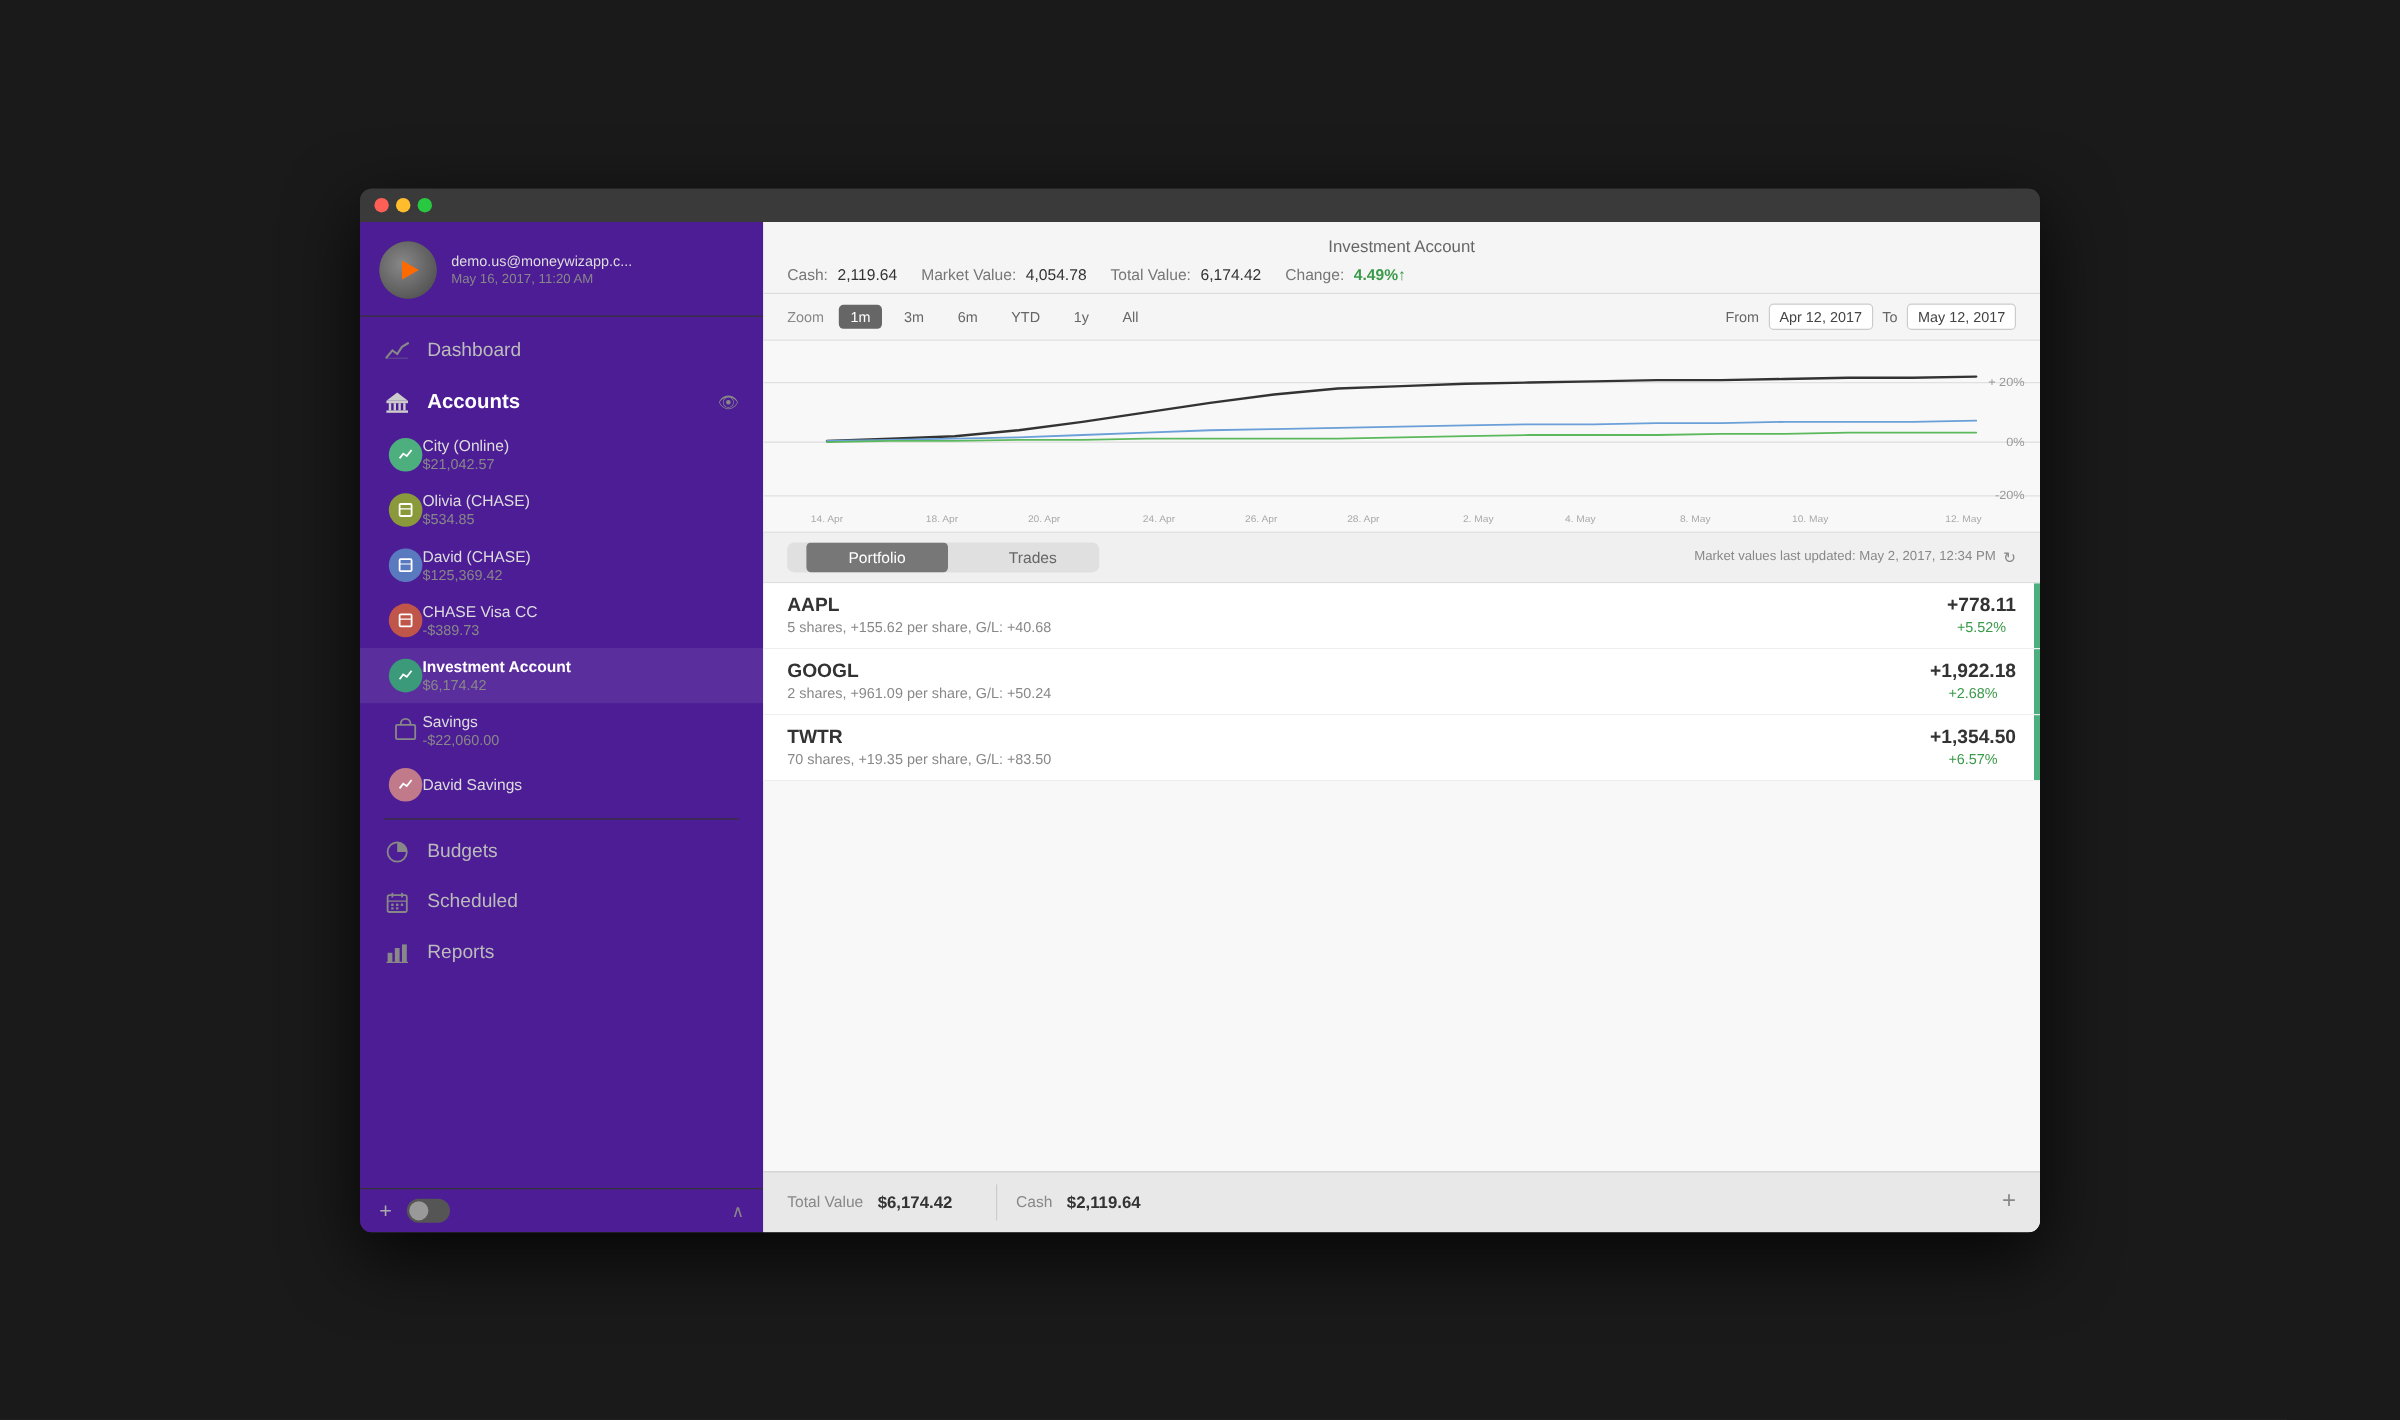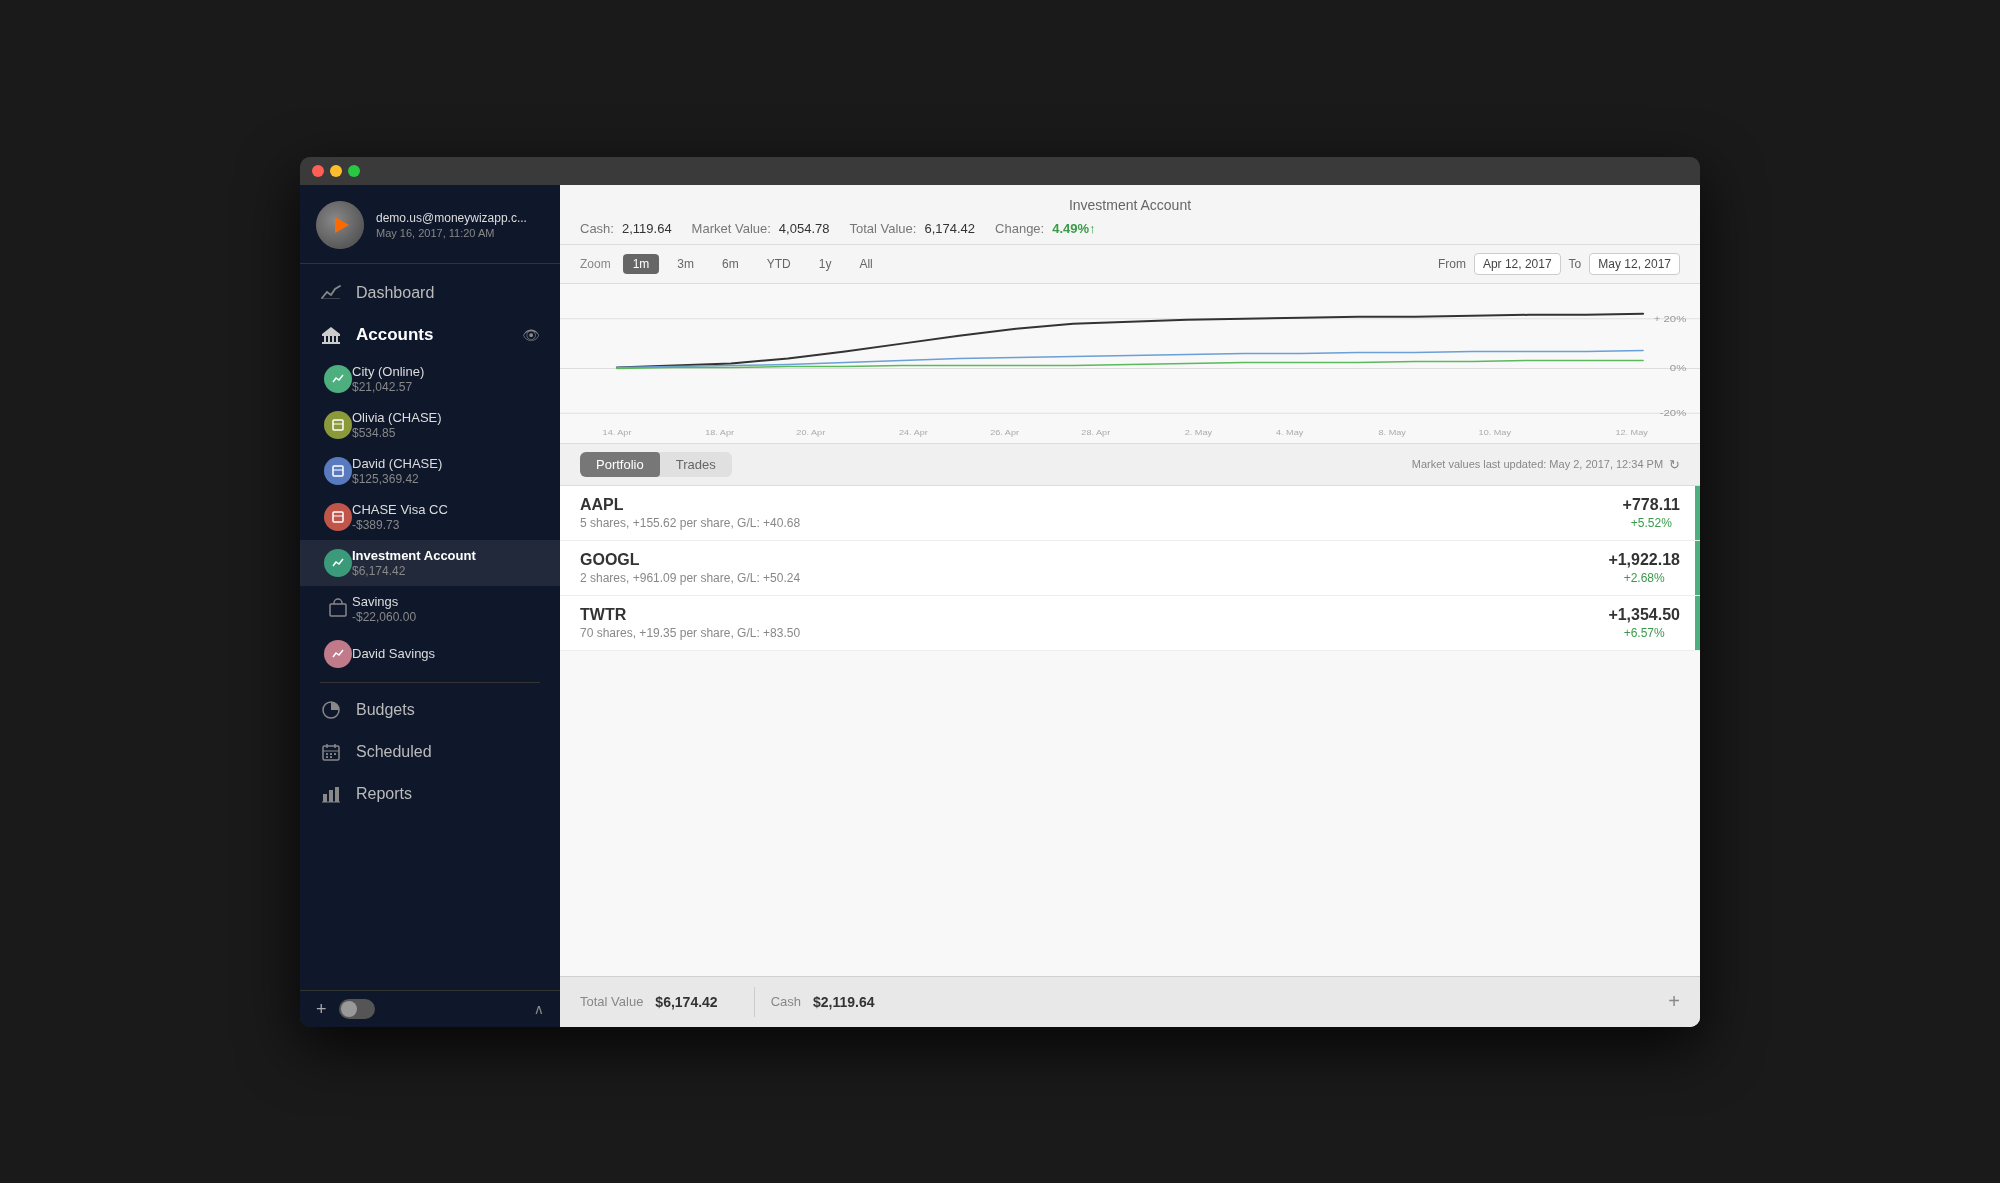--- a/index.html
+++ b/index.html
@@ -47,22 +47,22 @@
 
     
     .main-layout {
       display: flex;
       flex: 1;
       overflow: hidden;
     }
 
     
     .sidebar {
-      width: 260px;
-      background: #0f172a;
+      width: 336px;
+      background: #4c1d95;
       display: flex;
       flex-direction: column;
       flex-shrink: 0;
       overflow: hidden;
     }
 
     
     .user-profile {
       padding: 16px 16px 14px;
       display: flex;
@@ -333,27 +333,28 @@
       align-items: center;
       border-bottom: 1px solid #ddd;
     }
     .tab-group {
       display: flex;
       background: #e0e0e0;
       border-radius: 6px;
       overflow: hidden;
     }
     .tab-btn {
-      padding: 5px 16px;
+      padding: 5px 35px;
       font-size: 13px;
       font-weight: 500;
       border: none;
       cursor: pointer;
       color: #666;
       background: transparent;
+      margin-left: 16px;
     }
     .tab-btn.active {
       background: #777;
       color: #fff;
       border-radius: 4px;
     }
     .market-update {
       margin-left: auto;
       font-size: 11px;
       color: #888;

